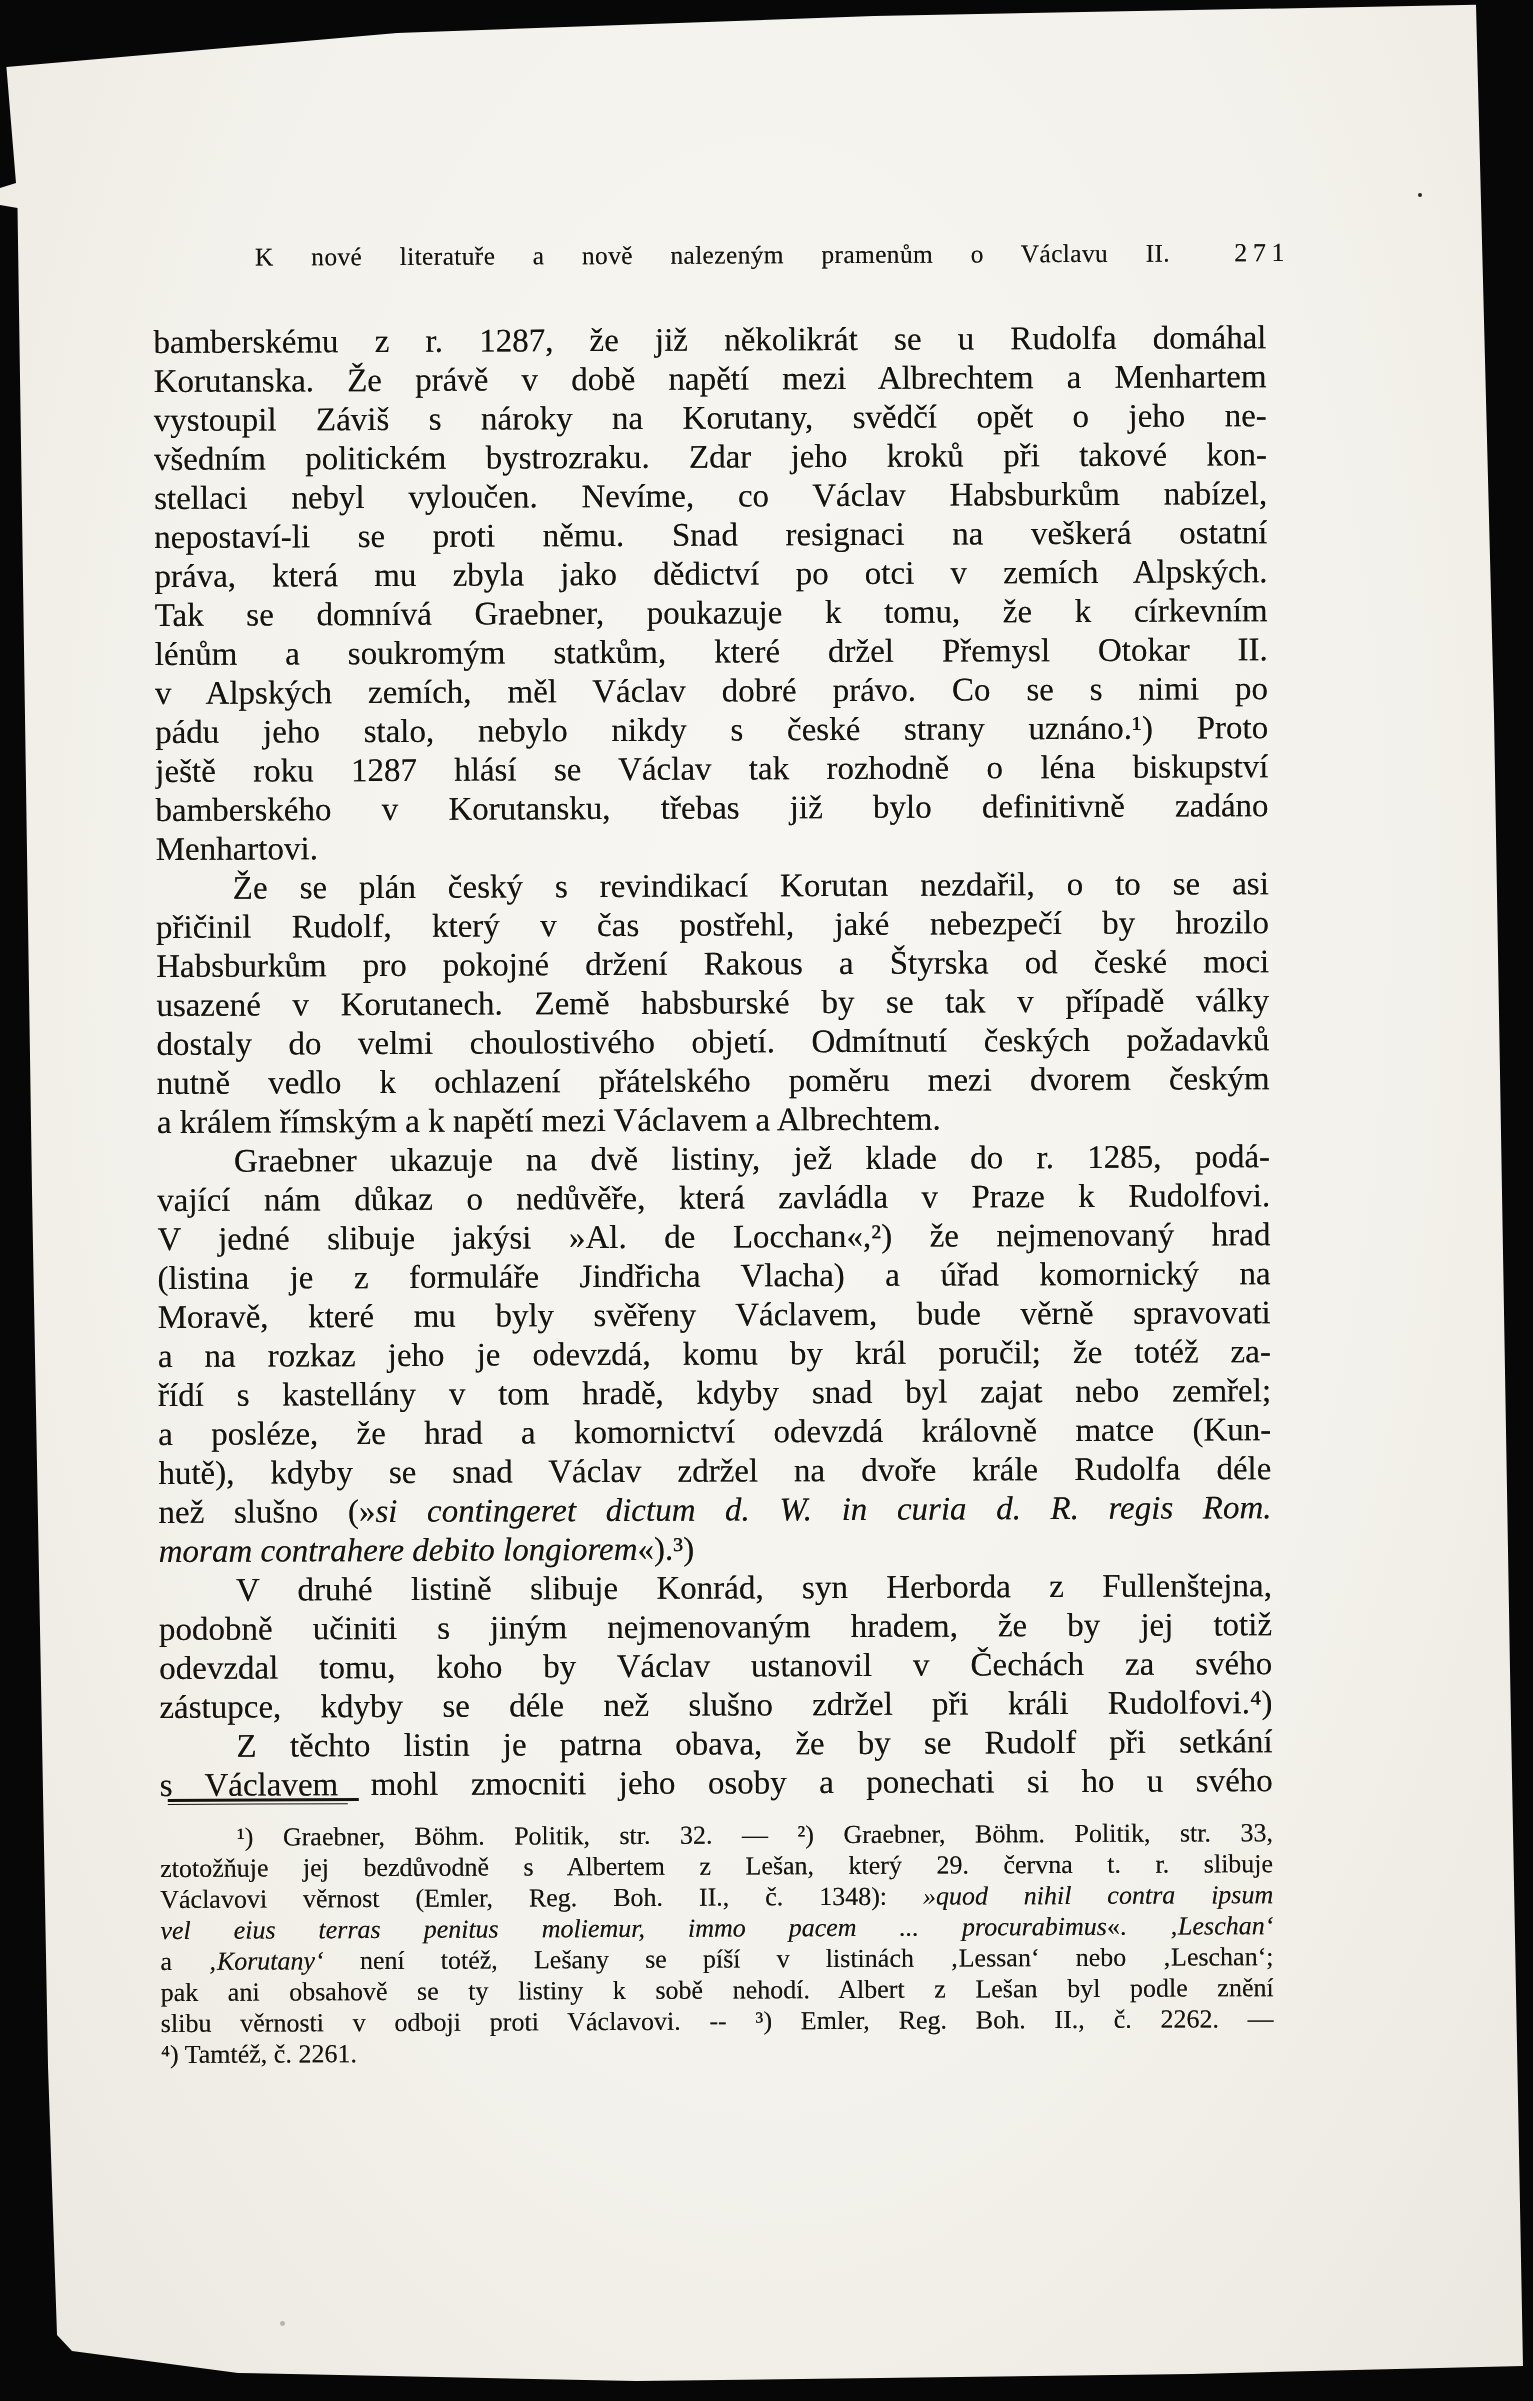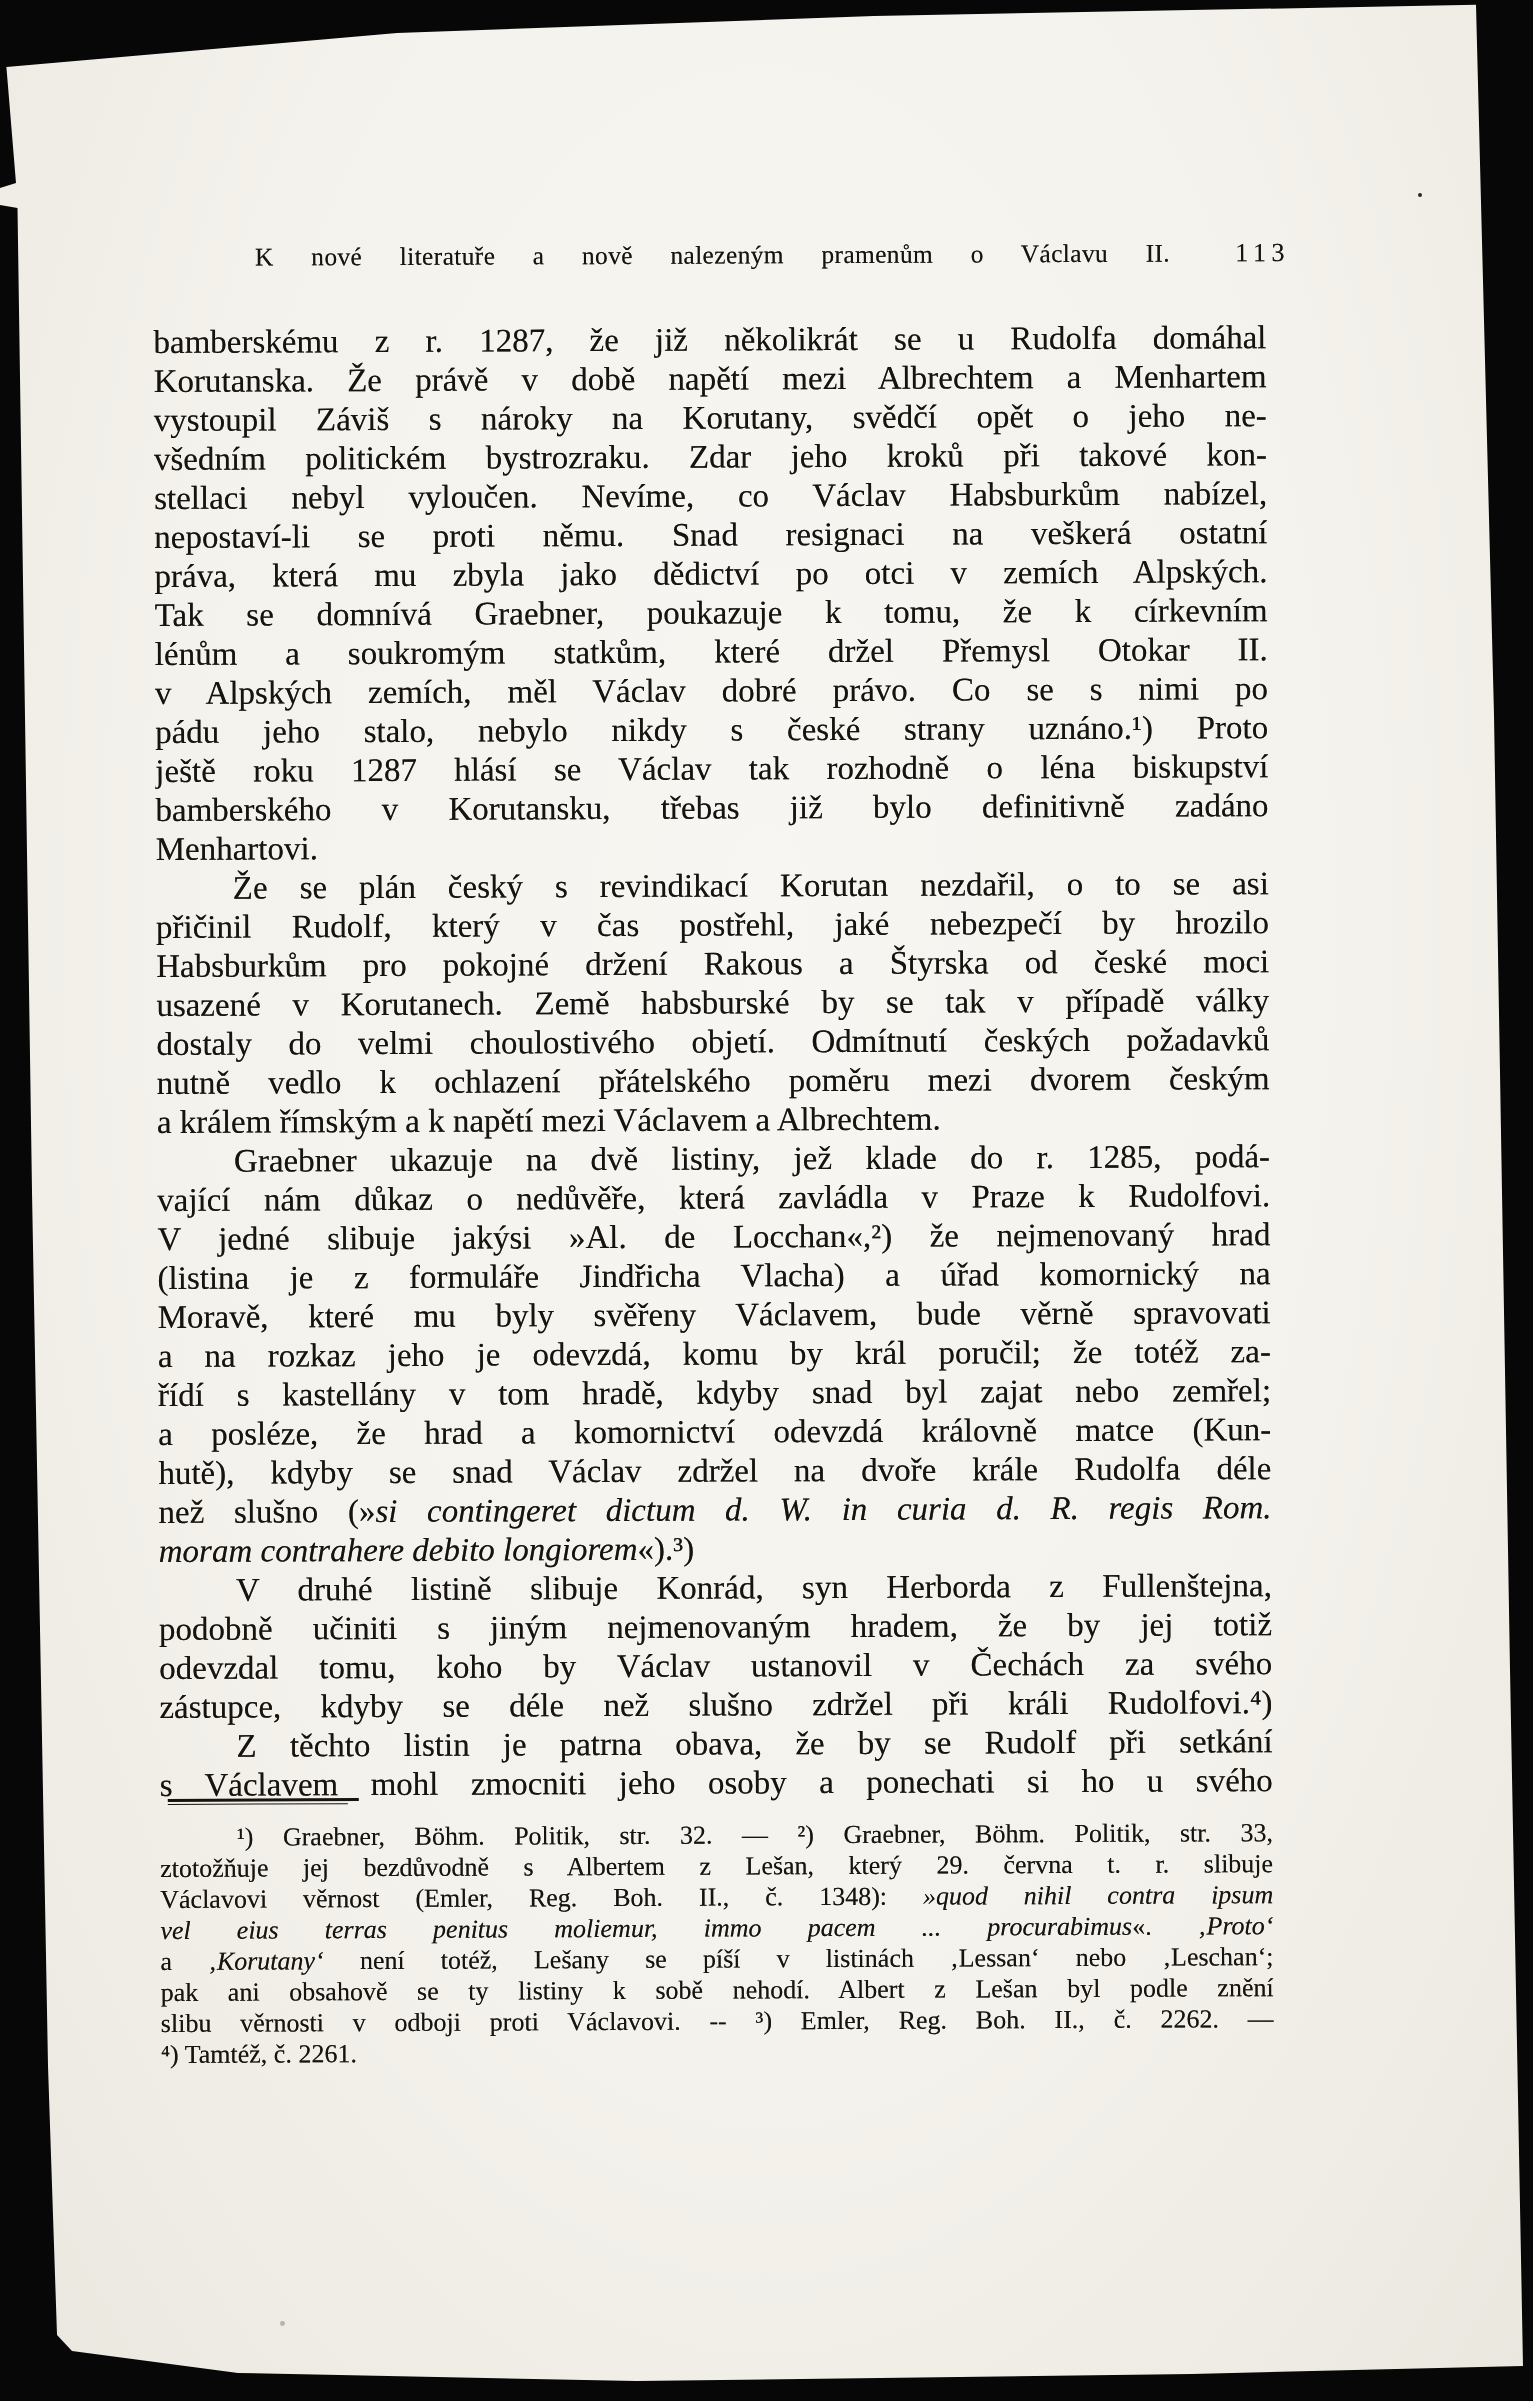--- a/index.html
+++ b/index.html
@@ -58,21 +58,21 @@
 </style>
 </head>
 <body>
 
 <div class="scan">
   <div class="page">
     <div class="content">
 
       <div class="header">
         <span class="header-title">K nové literatuře a nově nalezeným pramenům o Václavu II.</span>
-        <span class="page-number">113</span>
+        <span class="page-number">271</span>
       </div>
 
       <div class="body-text">
           <div class="line">bamberskému z r. 1287, že již několikrát se u Rudolfa domáhal</div>
           <div class="line">Korutanska. Že právě v době napětí mezi Albrechtem a Menhartem</div>
           <div class="line">vystoupil Záviš s nároky na Korutany, svědčí opět o jeho ne-</div>
           <div class="line">všedním politickém bystrozraku. Zdar jeho kroků při takové kon-</div>
           <div class="line">stellaci nebyl vyloučen. Nevíme, co Václav Habsburkům nabízel,</div>
           <div class="line">nepostaví-li se proti němu. Snad resignaci na veškerá ostatní</div>
           <div class="line">práva, která mu zbyla jako dědictví po otci v zemích Alpských.</div>
@@ -111,21 +111,21 @@
 
       <div class="footnote-rule">
         <div class="r1"></div>
         <div class="r2"></div>
       </div>
 
       <div class="footnotes">
           <div class="line indent">¹) Graebner, Böhm. Politik, str. 32. — ²) Graebner, Böhm. Politik, str. 33,</div>
           <div class="line">ztotožňuje jej bezdůvodně s Albertem z Lešan, který 29. června t. r. slibuje</div>
           <div class="line">Václavovi věrnost (Emler, Reg. Boh. II., č. 1348): <span class="it">»quod nihil contra ipsum</span></div>
-          <div class="line"><span class="it">vel eius terras penitus moliemur, immo pacem ... procurabimus</span>«. <span class="it">‚Proto‘</span></div>
+          <div class="line"><span class="it">vel eius terras penitus moliemur, immo pacem ... procurabimus</span>«. <span class="it">‚Leschan‘</span></div>
           <div class="line">a <span class="it">‚Korutany‘</span> není totéž, Lešany se píší v listinách ‚Lessan‘ nebo ‚Leschan‘;</div>
           <div class="line">pak ani obsahově se ty listiny k sobě nehodí. Albert z Lešan byl podle znění</div>
           <div class="line">slibu věrnosti v odboji proti Václavovi. -- ³) Emler, Reg. Boh. II., č. 2262. —</div>
           <div class="line natural">⁴) Tamtéž, č. 2261.</div>
         </div>
 
     </div>
   </div>
 <div class="speck" style="left: 1418px; top: 193px; width: 4px; height: 4px; background: rgb(42, 38, 32);"></div>
     <div class="speck" style="left: 280px; top: 2321px; width: 4.8px; height: 4.8px; background: rgb(185, 180, 170);"></div>

